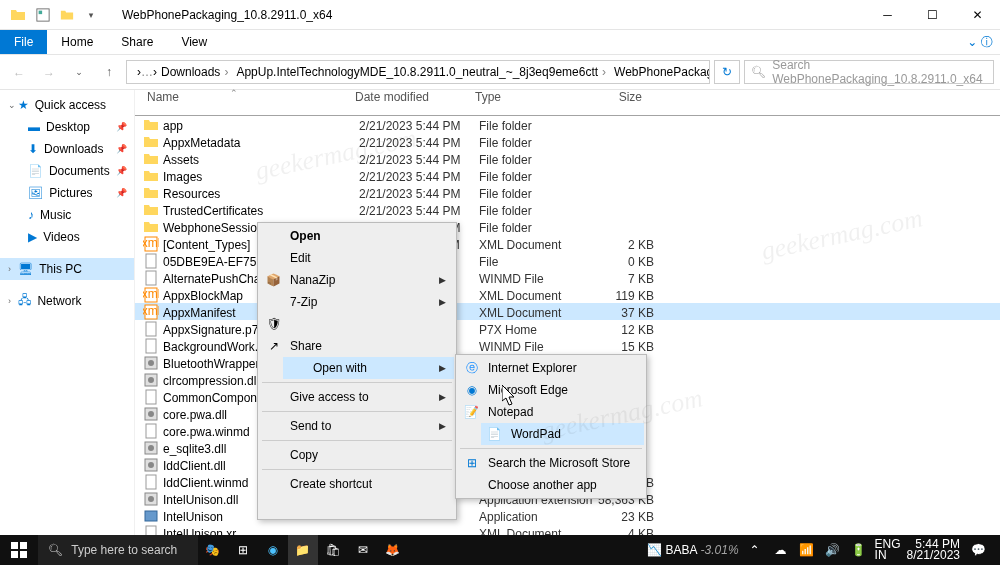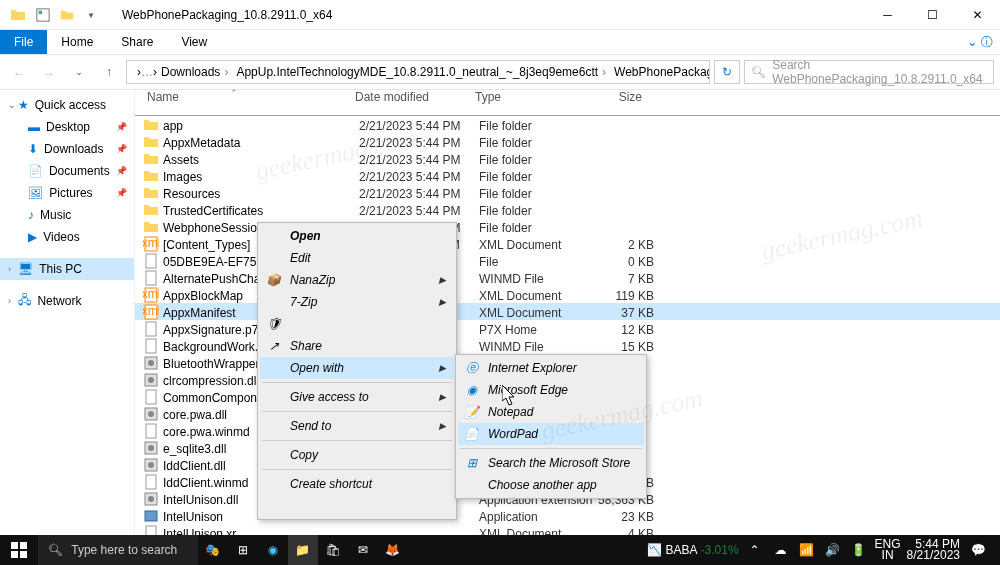--- a/index.html
+++ b/index.html
@@ -41,38 +41,38 @@
 .file-row.sel { background:#cce8ff; }
 .fico { width:16px; height:16px; margin-right:4px; flex-shrink:0; }
 .fname { width:196px; overflow:hidden; white-space:nowrap; text-overflow:ellipsis; }
 .fdate { width:120px; color:#333; }
 .ftype { width:115px; color:#333; }
 .fsize { width:60px; text-align:right; color:#333; }
 .status-bar { height:22px; border-top:1px solid #e5e5e5; display:flex; align-items:center; padding:0 8px; color:#555; gap:14px; }
 .status-bar .views { margin-left:auto; display:flex; gap:2px; }
 .view-btn { width:22px; height:18px; border:1px solid #999; display:flex; align-items:center; justify-content:center; }
 .ctx-menu { position:absolute; background:#eee; border:1px solid #bbb; box-shadow:2px 2px 6px rgba(0,0,0,.25); padding:2px; z-index:10; }
-.ctx-item { height:22px; display:flex; align-items:center; padding:0 30px 0 30px; position:relative; white-space:nowrap;font-style:italic; }
-.ctx-item.hover { background:#cce8ff; }
+.ctx-item { height:22px; display:flex; align-items:center; padding:0 30px 0 30px; position:relative; white-space:nowrap; }
+.ctx-item.hover { background:#cce8ff;margin-left:23px; }
 .ctx-item.bold { font-weight:600; }
 .ctx-icon { position:absolute; left:6px; width:16px; height:16px; display:flex; align-items:center; justify-content:center; }
 .ctx-arrow { position:absolute; right:8px; font-size:9px; color:#333; }
 .ctx-sep { height:1px; background:#ccc; margin:3px 2px; }
 .sub-menu { left:198px; top:132px; width:192px; }
 .main-menu { left:0; top:0; width:200px; }
 .ctx-wrap { position:absolute; left:257px; top:222px; z-index:50; }
 .cursor { position:absolute; left:502px; top:385px; z-index:100; pointer-events:none; }
 .taskbar { position:absolute; bottom:0; left:0; right:0; height:30px; background:#101010; display:flex; align-items:center; color:#fff; }
 .tb-start { width:38px; height:30px; display:flex; align-items:center; justify-content:center; }
 .tb-search { width:160px; height:30px; display:flex; align-items:center; gap:8px; padding-left:10px; background:#202020; color:#ccc; }
 .tb-icons { display:flex; }
 .tb-icon { width:30px; height:30px; display:flex; align-items:center; justify-content:center; }
 .tb-tray { margin-left:auto; display:flex; align-items:center; padding-right:8px; gap:6px; }
 .tray-stock { color:#fff; font-size:11px; }
-.tray-stock .neg { color:#15803d; }
+.tray-stock .neg { color:#a3a3a3;font-style:italic; }
 .tray-time { text-align:right; font-size:10px; line-height:11px; }
 .folder-svg { fill:#ffd75e; }
 .watermark { position:absolute; font-family:Georgia,serif; font-size:26px; color:rgba(0,0,0,.06); transform:rotate(-12deg); pointer-events:none; font-style:italic; z-index:200; }
 </style>
 </head>
 <body>
 
 <div class="title-bar">
   <svg class="ico" viewBox="0 0 16 16">
       <path class="folder-svg" d="M1 3h5l1 2h8v8H1z"></path>
@@ -549,21 +549,21 @@
     <div class="tb-icon">✉</div>
     <div class="tb-icon" style="color:#ff9500">🦊</div>
   </div>
   <div class="tb-tray">
     <div class="tray-stock"><span style="color:#ff4040">📉</span> <span>BABA</span> <span class="neg">-3.01%</span></div>
     <div class="tb-icon" style="width:20px">⌃</div>
     <div class="tb-icon" style="width:20px">☁</div>
     <div class="tb-icon" style="width:20px">📶</div>
     <div class="tb-icon" style="width:20px">🔊</div>
     <div class="tb-icon" style="width:20px">🔋</div>
-    <div style="text-align:center;font-size:10px;line-height:11px">
+    <div style="font-size:10px;line-height:11px">
         <div>ENG</div>
         <div>IN</div>
       </div>
     <div class="tray-time">
         <div>5:44 PM</div>
         <div>8/21/2023</div>
       </div>
     <div class="tb-icon" style="width:26px">💬</div>
   </div>
 </div>

